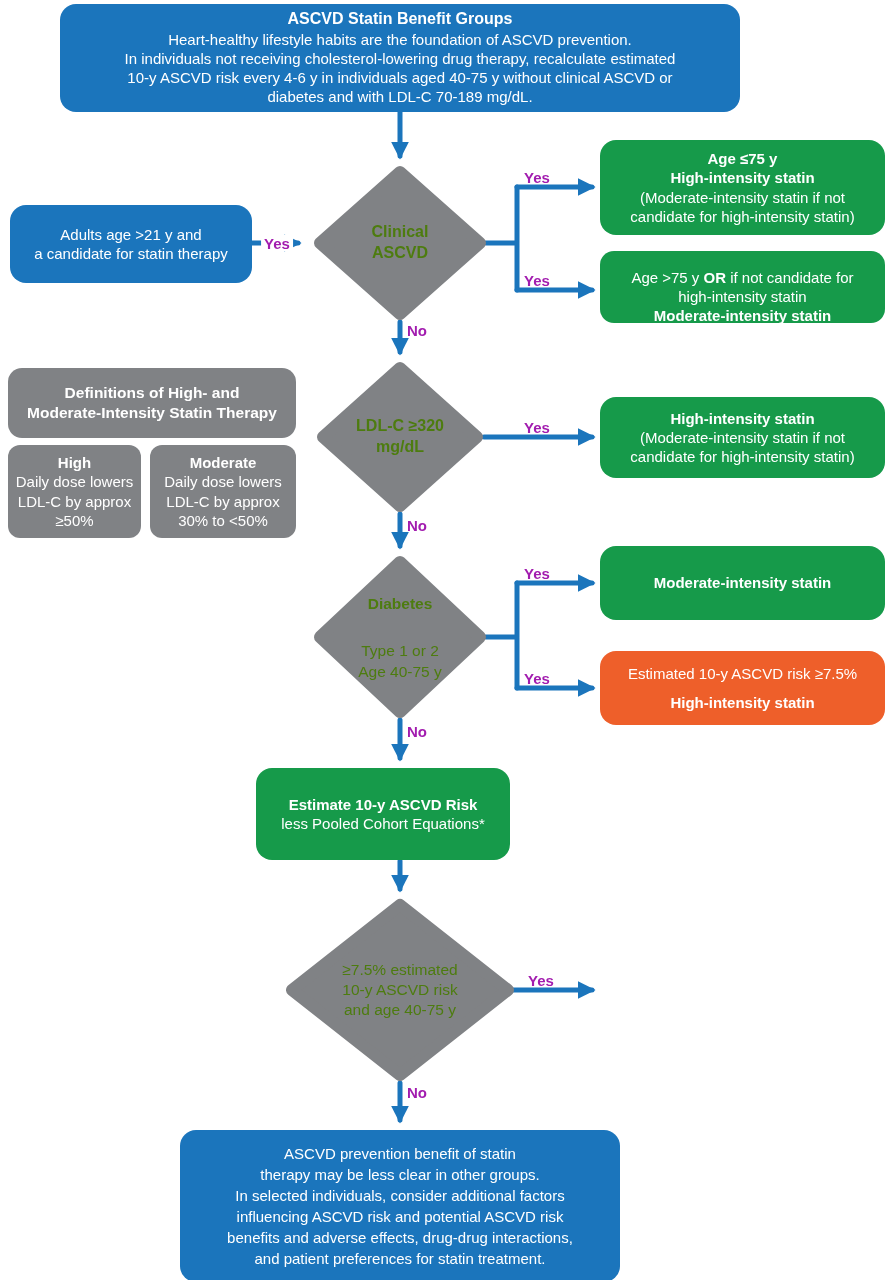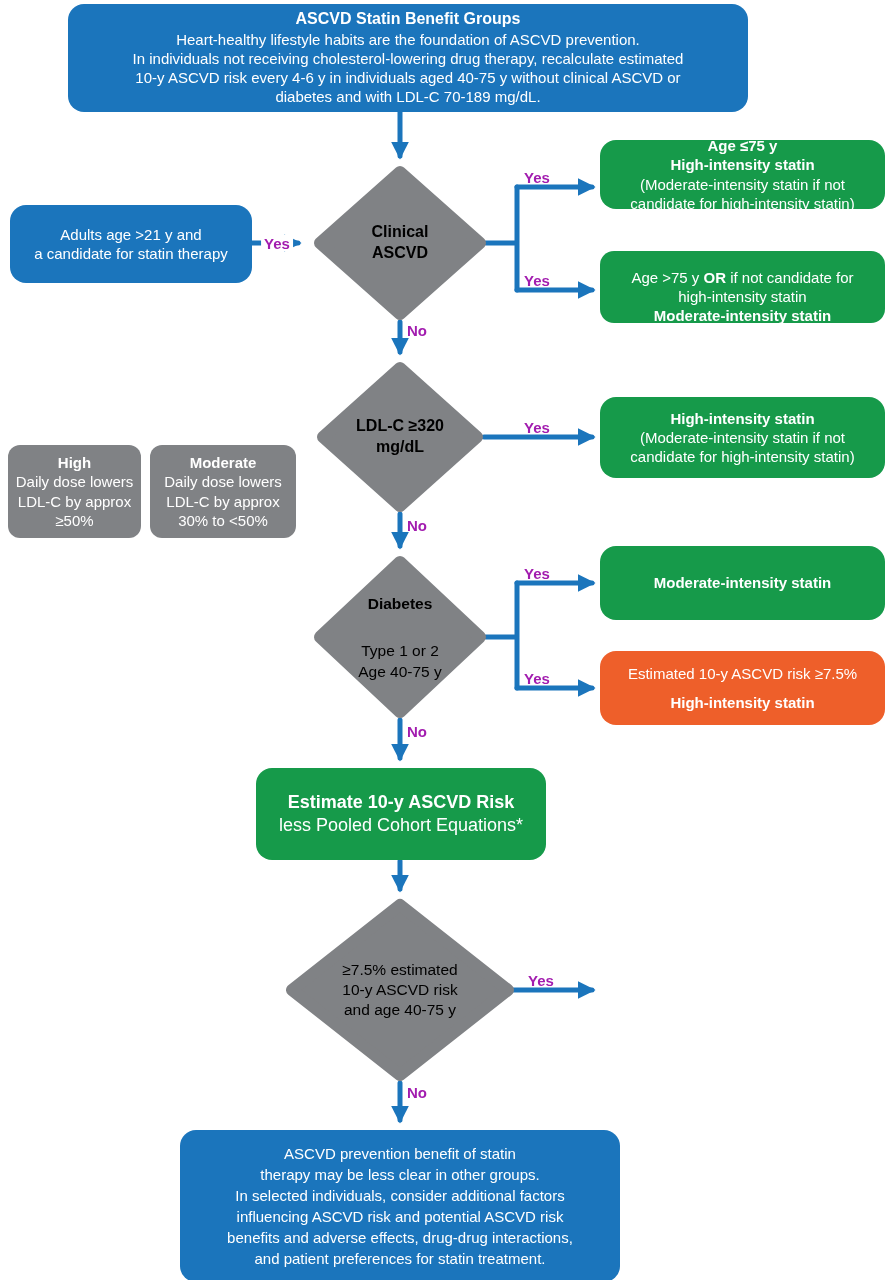--- a/index.html
+++ b/index.html
@@ -9,21 +9,21 @@
   .box{position:absolute;z-index:2;border-radius:16px;display:flex;flex-direction:column;
        align-items:center;justify-content:center;text-align:center;
        font-size:15px;line-height:1.28;padding:6px 10px;box-sizing:border-box;white-space:pre-line;}
   .blue{background:#1b75bc;}
   .green{background:#169a4a;}
   .orange{background:#ee5f2a;}
   .gray{background:#808285;}
   .b{font-weight:bold;}
   .title{font-weight:bold;font-size:16px;}
   .dtext{position:absolute;z-index:3;display:flex;flex-direction:column;align-items:center;
-         justify-content:center;text-align:center;white-space:pre-line;color:#000000;
+         justify-content:center;text-align:center;white-space:pre-line;color:#4d7c0f;
          font-size:15.5px;line-height:1.3;}
   .lab{position:absolute;z-index:4;transform:translate(-50%,-50%);color:#a21caf;
        font-size:15px;font-weight:bold;line-height:1;}
   .lab.onLine{background:#fff;padding:1px 3px;}
   .sm{font-size:15px;}
 </style>
 </head>
 <body>
 
 <div class="canvas">
@@ -52,21 +52,21 @@
       <line x1="400" y1="1083" x2="400" y2="1120" marker-end="url(#arrow)"></line>
     </g>
     <g fill="#808285" stroke="#808285" stroke-width="12" stroke-linejoin="round">
       <polygon points="400,172 480,243 400,314 320,243"></polygon>
       <polygon points="400,368 477,437 400,506 323,437"></polygon>
       <polygon points="400,562 480,637 400,712 320,637"></polygon>
       <polygon points="400,905 508,990 400,1075 292,990"></polygon>
     </g>
   </svg>
 
-  <div class="box blue" style="left:60px;top:4px;width:680px;height:108px;margin-left:8px;">
+  <div class="box blue" style="left:60px;top:4px;width:680px;height:108px;">
     <div class="title">ASCVD Statin Benefit Groups</div>
     <div>Heart-healthy lifestyle habits are the foundation of ASCVD prevention.
 In individuals not receiving cholesterol-lowering drug therapy, recalculate estimated
 10-y ASCVD risk every 4-6 y in individuals aged 40-75 y without clinical ASCVD or
 diabetes and with LDL-C 70-189 mg/dL.</div>
   </div>
 
   <div class="box blue" style="left:10px;top:205px;width:242px;height:78px;">
     <div>Adults age &gt;21 y and
 a candidate for statin therapy</div>
@@ -81,21 +81,21 @@
   <div class="dtext" style="left:320px;top:598px;width:160px;height:80px;gap:27px;">
     <span class="b">Diabetes</span>
     <span>Type 1 or 2
 Age 40-75 y</span>
   </div>
 
   <div class="dtext" style="left:310px;top:955px;width:180px;height:70px;">≥7.5% estimated
 10-y ASCVD risk
 and age 40-75 y</div>
 
-  <div class="box green" style="left:600px;top:140px;width:285px;height:69px;">
+  <div class="box green" style="left:600px;top:140px;width:285px;height:95px;">
     <div class="b">Age ≤75 y
 High-intensity statin</div>
     <div>(Moderate-intensity statin if not
 candidate for high-intensity statin)</div>
   </div>
 
   <div class="box green" style="left:600px;top:251px;width:285px;height:72px;border-radius:14px;">
     <div>
       <span>Age &gt;75 y </span><span class="b">OR</span><span> if not candidate for
 high-intensity statin</span>
@@ -112,25 +112,29 @@
   <div class="box green" style="left:600px;top:546px;width:285px;height:74px;">
     <div class="b">Moderate-intensity statin</div>
   </div>
 
   <div class="box orange" style="left:600px;top:651px;width:285px;height:74px;gap:10px;">
     <div>Estimated 10-y ASCVD risk ≥7.5%</div>
     <div class="b">High-intensity statin</div>
   </div>
 
 
-  <div class="box green" style="left:256px;top:768px;width:290px;height:92px;font-size:18px;text-align:right;">
+  <div class="box green" style="left:256px;top:768px;width:254px;height:92px;font-size:15px;text-align:right;">
     <div class="b">Estimate 10-y ASCVD Risk</div>
     <div>less Pooled Cohort Equations*</div>
   </div>
 
+  <div class="box gray" style="left:8px;top:368px;width:288px;height:70px;border-radius:14px;">
+    <div class="b" style="font-size:15.5px;">Definitions of High- and
+Moderate-Intensity Statin Therapy</div>
+  </div>
 
   <div class="box gray sm" style="left:8px;top:445px;width:133px;height:93px;border-radius:12px;padding:4px 6px;">
     <div class="b">High</div>
     <div>Daily dose lowers
 LDL-C by approx
 ≥50%</div>
   </div>
 
   <div class="box gray sm" style="left:150px;top:445px;width:146px;height:93px;border-radius:12px;padding:4px 6px;">
     <div class="b">Moderate</div>

